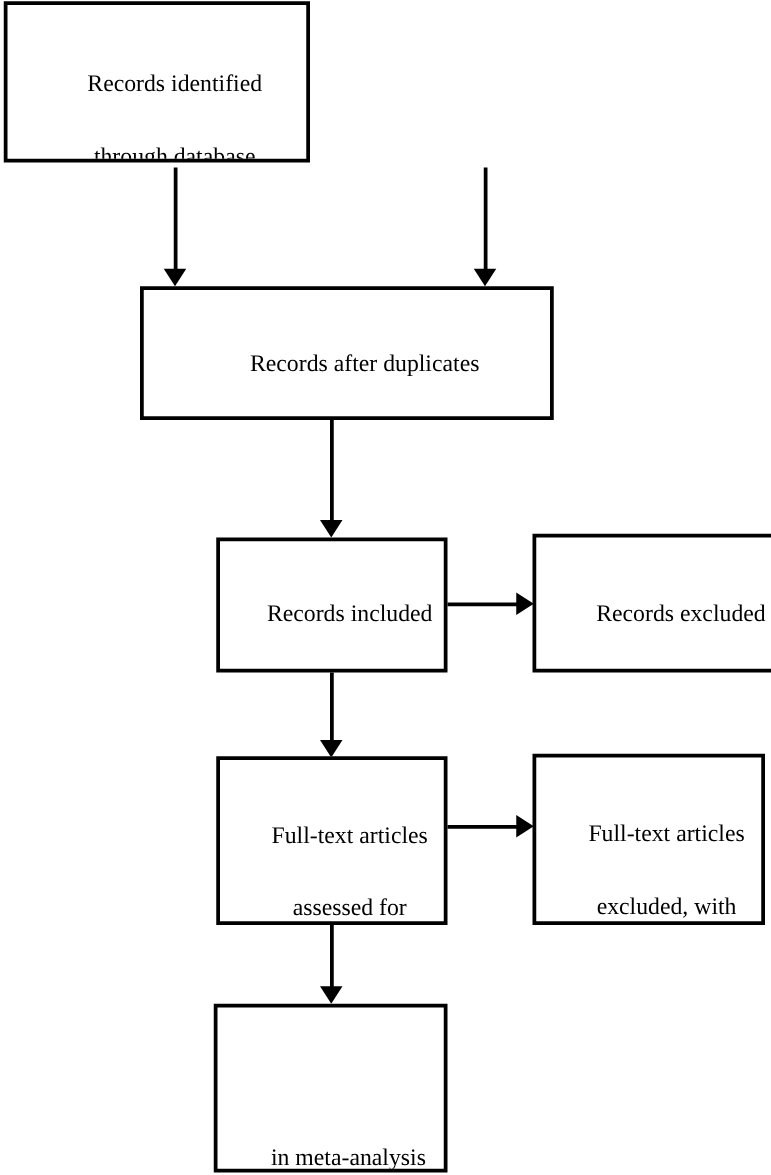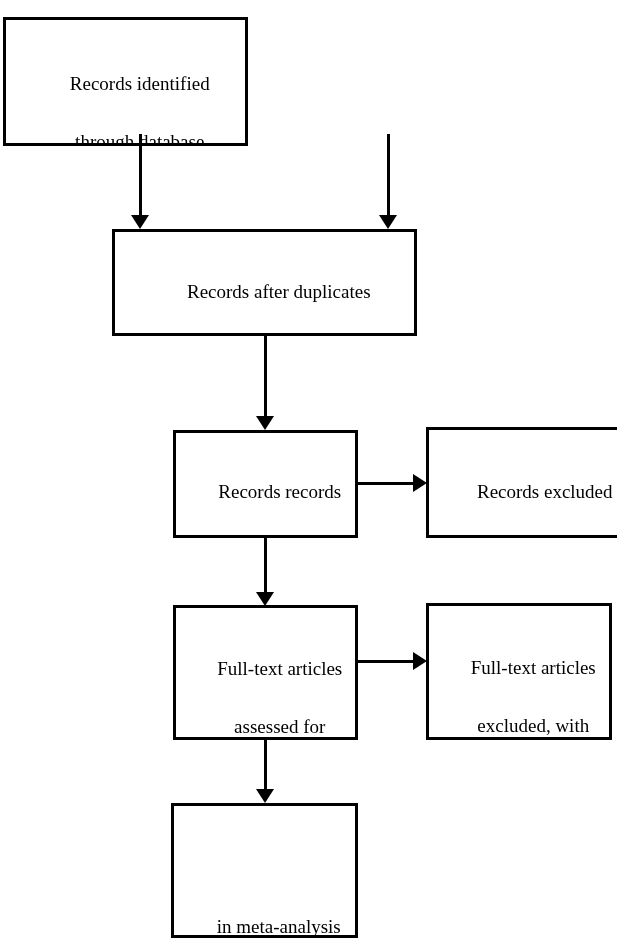--- a/index.html
+++ b/index.html
@@ -58,50 +58,50 @@
     border-top: 9px solid transparent;
     border-bottom: 9px solid transparent;
     border-left: 14px solid #000000;
   }
 </style>
 </head>
 <body>
 
 <div id="canvas">
 
-  <div class="box" style="left:3px; top:17px; width:245px; height:129px;">
+  <div class="box" style="left:3px; top:1px; width:245px; height:129px;">
     <div class="box-text" style="top:20px;">
       <span>Records identified</span><br>
       <span>through database</span><br>
       <br>
       
     </div>
   </div>
 
 
   <div class="connector v-line" style="left:139px; top:134px; height:82px;"></div>
   <div class="arrowhead-down" style="left:131px; top:215px;"></div>
 
   <div class="connector v-line" style="left:387px; top:134px; height:82px;"></div>
   <div class="arrowhead-down" style="left:379px; top:215px;"></div>
 
-  <div class="box" style="left:112px; top:229px; width:305px; height:107px;">
+  <div class="box" style="left:112px; top:229px; width:331px; height:107px;">
     <div class="box-text" style="top:16px;">
       <span>Records after duplicates</span><br>
       <br>
       
     </div>
   </div>
 
   <div class="connector v-line" style="left:264px; top:336px; height:81px;"></div>
   <div class="arrowhead-down" style="left:256px; top:416px;"></div>
 
   <div class="box" style="left:173px; top:430px; width:185px; height:108px;">
     <div class="box-text" style="top:15px;">
-      <span>Records records</span><br>
+      <span>Records included</span><br>
       
     </div>
   </div>
 
   <div class="box" style="left:426px; top:427px; width:209px; height:111px;">
     <div class="box-text" style="top:18px;">
       <span>Records excluded</span><br>
       
     </div>
   </div>

